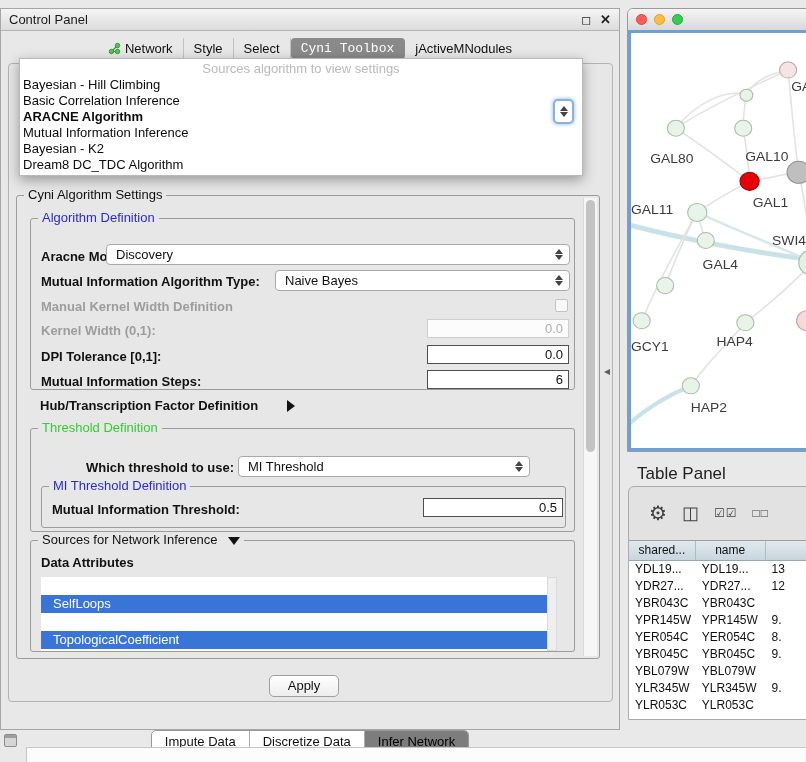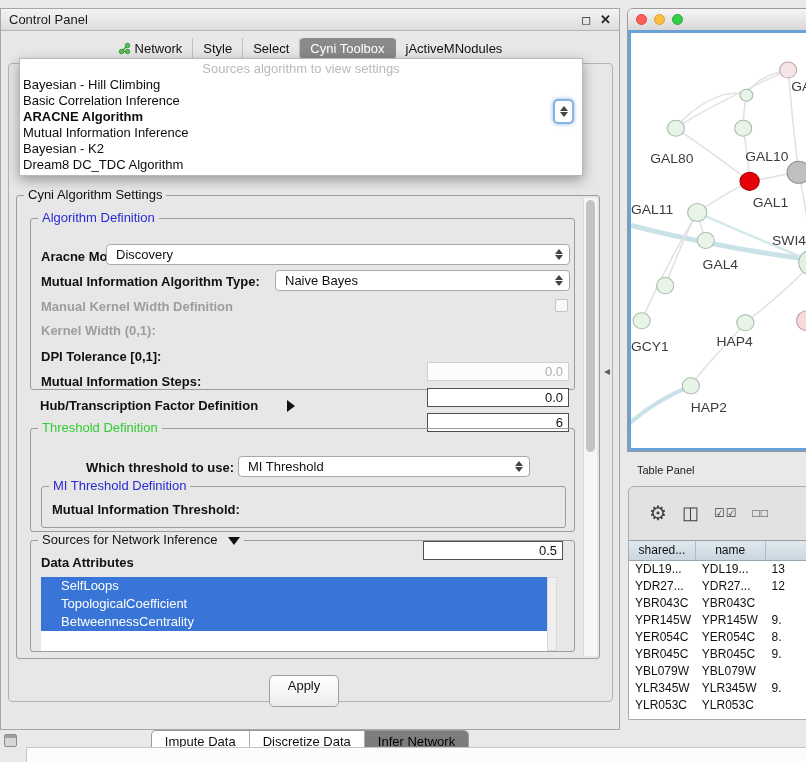--- a/index.html
+++ b/index.html
@@ -9,21 +9,21 @@
   #control-panel{position:absolute;left:0;top:8px;width:620px;height:722px;background:#e8e8e8;
     border:1px solid #a6a6a6;box-sizing:border-box;}
   .titlebar{height:21px;background:linear-gradient(#f4f4f4,#dcdcdc);border-bottom:1px solid #b4b4b4;
     display:flex;align-items:center;padding:0 8px;font-size:13px;}
   .win-title{flex:1;color:#1b1b1b;}
   .win-ico{margin-left:9px;font-size:12px;color:#222;cursor:default;line-height:12px;}
   .win-ico.close{font-weight:bold;font-size:13px;}
   .tabs{position:absolute;top:29px;left:0;right:0;display:flex;justify-content:center;align-items:center;font-size:13px;}
   .tab{padding:3px 10px;border-right:1px solid #c2c2c2;display:flex;align-items:center;gap:4px;white-space:nowrap;}
   .tab:last-child{border-right:none;}
-  .tab.selected{background:#8a8a8a;color:#fff;border-radius:4px;border-right:1px solid transparent;}
+  .tab.selected{background:#8a8a8a;color:#fff;border-radius:4px;border-right:1px solid transparent;font-family:Liberation Mono, monospace;}
   .content-box{position:absolute;left:7px;top:54px;width:605px;height:639px;border:1px solid #b3b3b3;
     border-radius:4px;background:#e7e7e7;box-sizing:border-box;}
   
   .popup{position:absolute;left:18px;top:49px;width:562px;background:#fff;border:1px solid #b9b9b9;
     box-shadow:0 4px 12px rgba(0,0,0,.35);z-index:50;padding:1px 0 2px 0;}
   .popup-header{text-align:center;color:#b9b9b9;font-size:13px;height:17px;line-height:17px;}
   .popup-item{padding-left:3px;height:16px;line-height:16px;font-size:13px;color:#0c0c0c;white-space:nowrap;}
   .popup-item.selected{font-weight:bold;}
   .combo-fragment{position:absolute;left:552px;top:90px;width:21px;height:25px;z-index:60;background:#fff;
     border:2px solid #86b3e1;border-radius:5px;box-shadow:0 0 4px #86b3e1;box-sizing:border-box;
@@ -35,55 +35,55 @@
   .group-label.green{color:#33cc33;}
   .lbl{position:absolute;font-size:13px;font-weight:bold;white-space:nowrap;line-height:15px;}
   .lbl.disabled{color:#9d9d9d;}
   .combo{position:absolute;height:21px;background:#fff;border:1px solid #a9a9a9;border-radius:4px;
     font-size:13px;line-height:19px;padding-left:9px;box-sizing:border-box;}
   .stepper{position:absolute;right:4px;top:3px;width:13px;}
   .stepper i{display:block;width:0;height:0;border-left:4px solid transparent;border-right:4px solid transparent;margin:1px auto;}
   .stepper .up{border-bottom:5px solid #444;}
   .stepper .down{border-top:5px solid #444;}
   .field{position:absolute;height:19px;background:#fff;border:1px solid #4f4f4f;text-align:right;
-    padding-right:5px;font-size:13px;line-height:18px;box-sizing:border-box;margin-top:43px;}
+    padding-right:5px;font-size:13px;line-height:18px;box-sizing:border-box;}
   .field.disabled{border-color:#cfcfcf;color:#aeaeae;background:#fcfcfc;}
   .checkbox{position:absolute;width:13px;height:13px;border:1px solid #c3c3c3;background:#f8f8f8;border-radius:2px;box-sizing:border-box;}
   .collapse-row{position:absolute;left:23px;top:202px;font-size:13px;font-weight:bold;display:flex;align-items:center;gap:20px;}
   .tri-r{display:inline-block;width:0;height:0;border-top:6px solid transparent;border-bottom:6px solid transparent;
     border-left:8px solid #111;margin-left:9px;}
   .tri-d{display:inline-block;width:0;height:0;border-left:6px solid transparent;border-right:6px solid transparent;
     border-top:8px solid #111;margin-left:7px;vertical-align:-1px;}
   .attr-list{position:absolute;left:10px;top:36px;width:506px;height:74px;background:#fff;overflow:hidden;}
-  .attr-item{height:18px;line-height:18px;font-size:13px;padding-left:20px;}
+  .attr-item{height:18px;line-height:18px;font-size:13px;padding-left:12px;margin-top:18px;}
   .attr-item.selected{background:#3875d7;color:#fff;}
   .attr-scroll{position:absolute;left:516px;top:36px;width:10px;height:74px;background:#efefef;border:1px solid #dadada;box-sizing:border-box;}
   .vscroll{position:absolute;top:2px;right:2px;width:13px;height:458px;background:#f6f6f6;border-left:1px solid #d8d8d8;}
   .vthumb{position:absolute;top:2px;left:2px;width:9px;height:252px;background:#c3c3c3;border-radius:5px;}
-  .apply-btn{position:absolute;left:268px;top:666px;width:70px;height:32px;background:linear-gradient(#ffffff,#ededed);
+  .apply-btn{position:absolute;left:268px;top:666px;width:70px;height:22px;background:linear-gradient(#ffffff,#ededed);
     border:1px solid #9f9f9f;border-radius:5px;font-size:13px;text-align:center;line-height:20px;box-sizing:border-box;}
   .seg-tabs{position:absolute;top:697px;left:0;right:0;display:flex;justify-content:center;margin-top:24px;}
   .seg-wrap{display:inline-flex;border:1px solid #999;border-radius:5px;overflow:hidden;background:#fff;}
   .seg{padding:3px 13px;font-size:13px;border-left:1px solid #ababab;white-space:nowrap;}
   .seg:first-child{border-left:none;}
   .seg.selected{background:#7d7d7d;color:#000000;}
   
   #network-window{position:absolute;left:627px;top:8px;width:195px;height:444px;border:1px solid #9a9a9a;
     border-radius:6px 6px 0 0;background:#e8e8e8;box-sizing:border-box;}
   .net-titlebar{height:21px;background:linear-gradient(#f5f5f5,#d8d8d8);border-bottom:1px solid #aaa;
     border-radius:5px 5px 0 0;display:flex;align-items:center;padding-left:8px;gap:7px;}
   .tl{width:11px;height:11px;border-radius:50%;box-sizing:border-box;}
   .tl.red{background:#fe5e57;border:1px solid #d94840;}
   .tl.yellow{background:#fdbd3e;border:1px solid #d9a234;}
   .tl.green{background:#35cd4b;border:1px solid #2aa83c;}
   .net-content{position:absolute;top:21px;left:0;right:0;bottom:0;border:3px solid #6aa2d8;background:#fff;overflow:hidden;}
   .net-content svg{display:block;width:100%;height:100%;}
   svg text{font-family:"Liberation Sans",sans-serif;font-size:13px;fill:#3c3c3c;}
   
-  #table-panel-label{position:absolute;left:637px;top:464px;font-size:11px;color:#222;}
+  #table-panel-label{position:absolute;left:637px;top:464px;font-size:17px;color:#222;}
   #table-panel{position:absolute;left:628px;top:486px;width:195px;height:234px;background:#e2e2e2;
     border:1px solid #ababab;border-radius:6px 6px 0 0;overflow:hidden;box-sizing:border-box;}
   .tp-toolbar{height:52px;display:flex;align-items:center;padding-left:20px;gap:15px;color:#3f3f3f;}
   .tp-ico{line-height:1;}
   .tp-ico.gear{font-size:20px;}
   .tp-ico.cols{font-size:18px;}
   .tp-ico.checks{font-size:12px;letter-spacing:1px;}
   .tp-table{position:absolute;left:0;top:53px;right:0;bottom:0;background:#fff;border-top:1px solid #9e9e9e;}
   .tp-head{display:flex;background:linear-gradient(#e0e9ef,#c9d6df);border-bottom:1px solid #98a8b2;height:19px;}
   .tp-hcell{font-size:12px;line-height:19px;text-align:center;border-right:1px solid #aebbc4;box-sizing:border-box;overflow:hidden;white-space:nowrap;}

